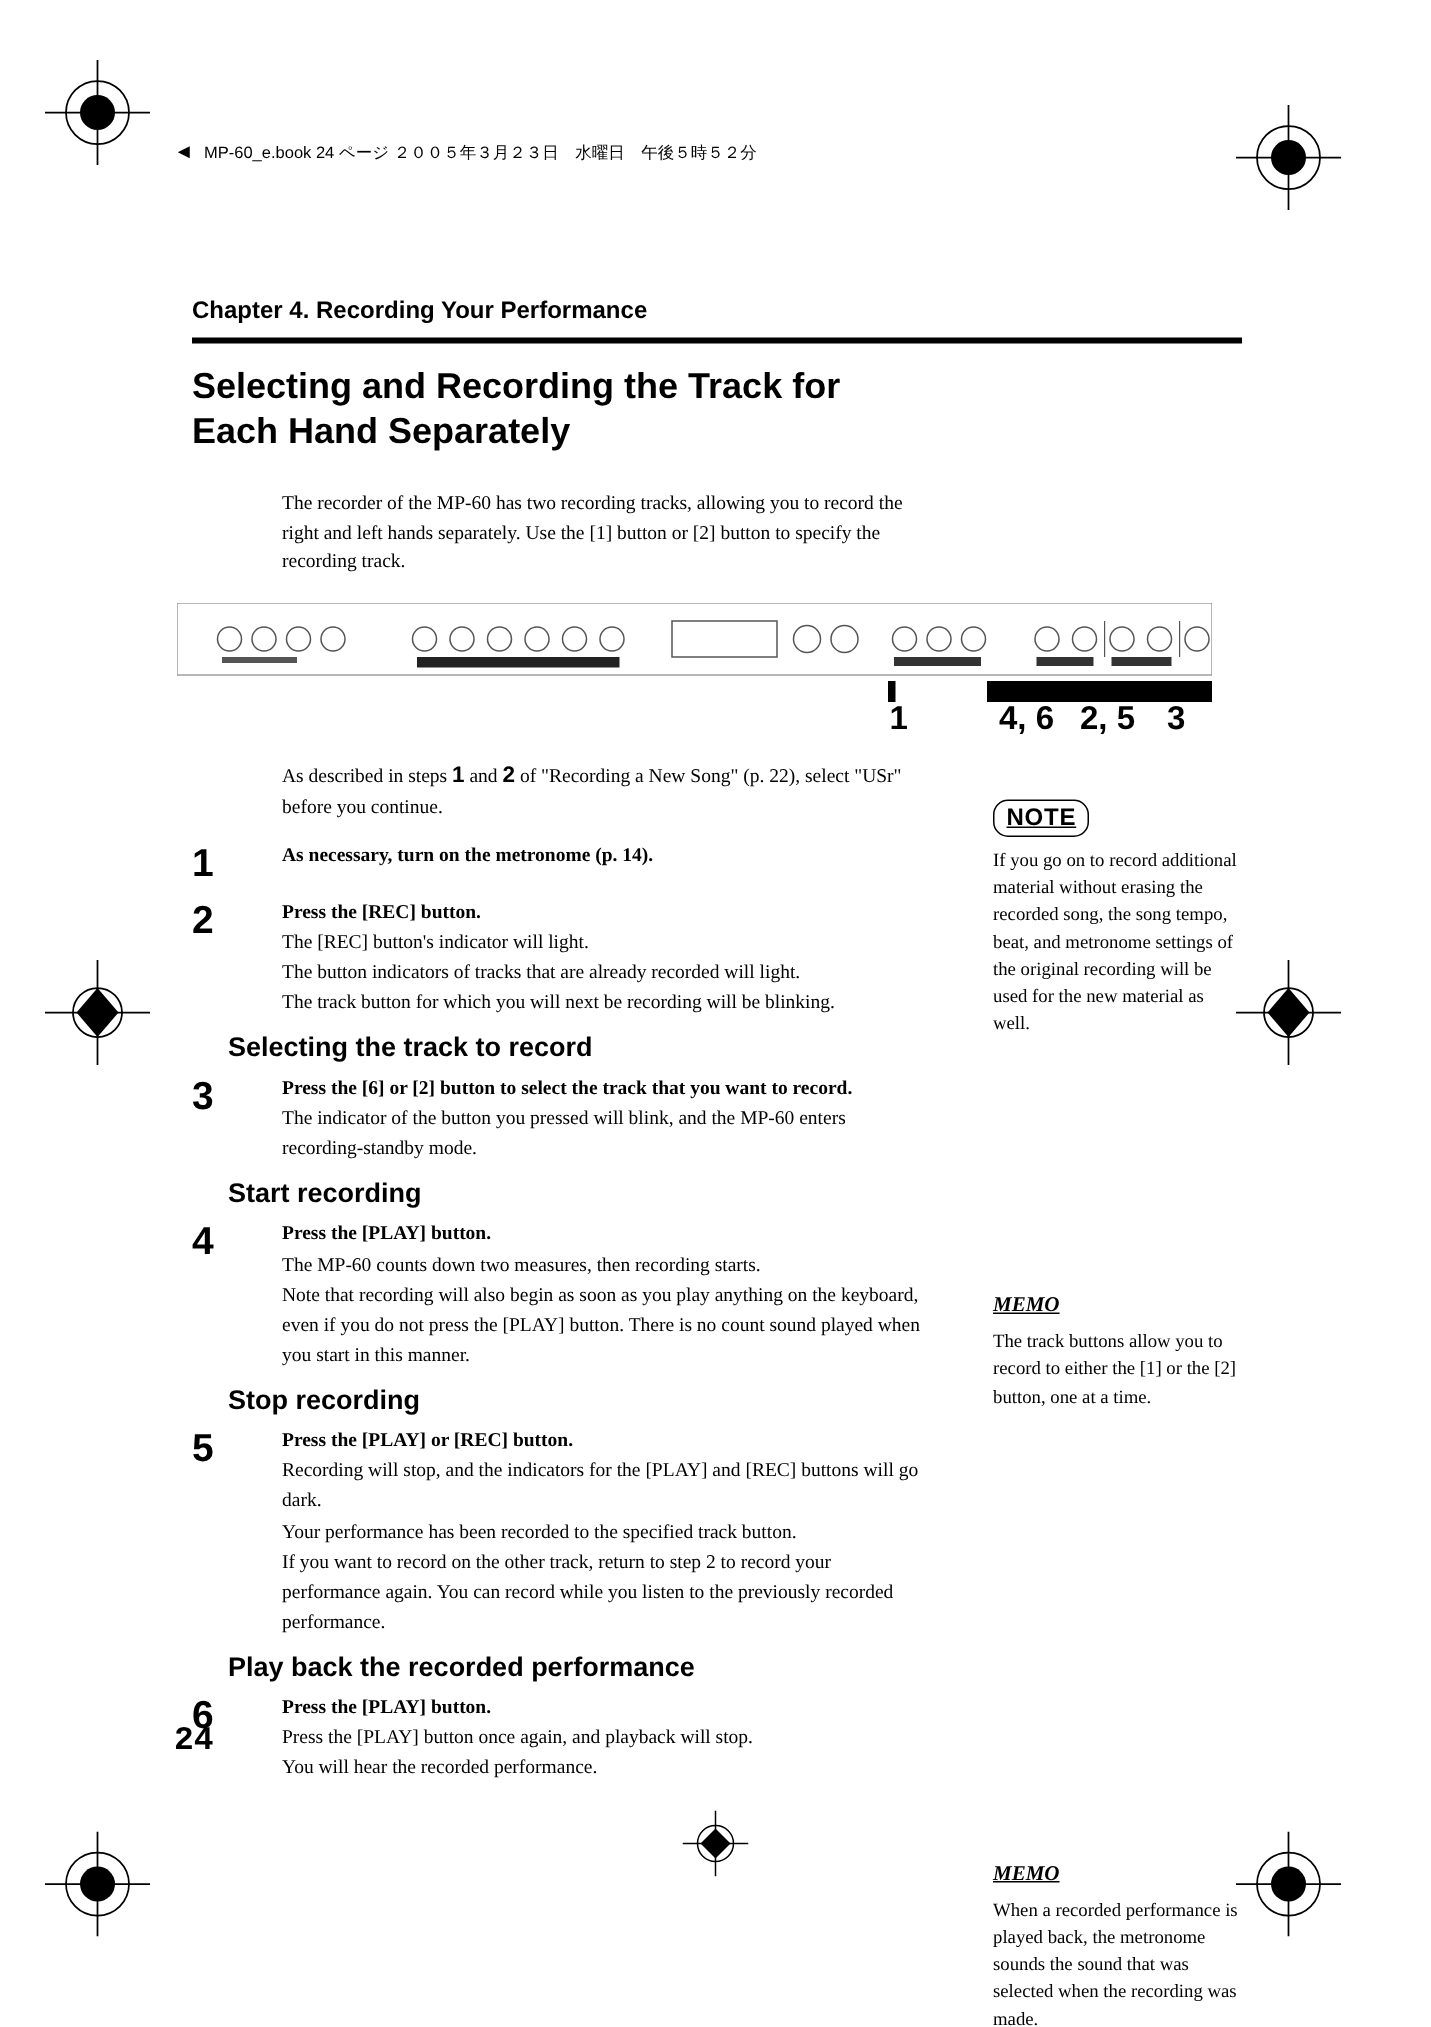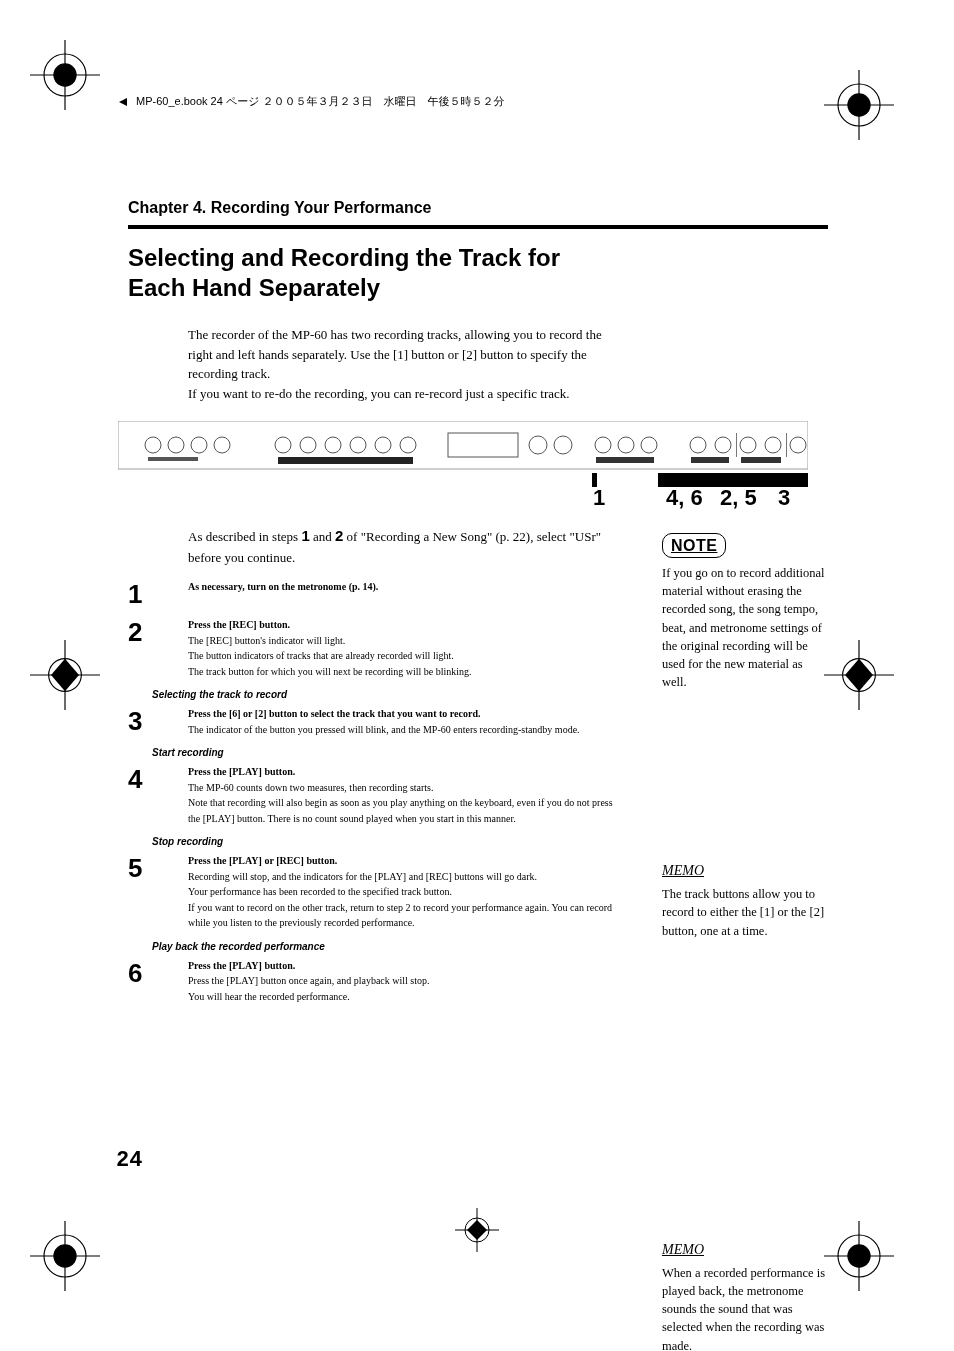--- a/index.html
+++ b/index.html
@@ -102,46 +102,45 @@
   }
   .step-num {
     font-family: Arial, sans-serif;
     font-weight: 900;
     font-size: 26px;
     width: 46px;
     text-align: left;
     line-height: 1;
     padding-top: 2px;
   }
-  .step-body { flex: 1; font-size: 10px; line-height: 1.55; }
+  .step-body { flex: 1; font-size: 13px; line-height: 1.55; }
   .step-body .lead { font-weight: bold; }
 
   .sub-head {
     font-family: Arial, sans-serif;
     font-weight: bold;
-    font-size: 10px;
+    font-size: 18px;
     margin: 8px 0 6px 24px;
-    font-style: italic;
   }
 
   .side-label {
     display: inline-block;
     border: 1.5px solid #000;
     border-radius: 10px;
     padding: 0 8px;
     font-family: Arial, sans-serif;
     font-size: 16px;
     font-weight: bold;
     letter-spacing: 0.5px;
     margin-bottom: 6px;
     text-decoration: underline;
   }
   .memo-label {
     font-family: Georgia, serif;
-    font-weight: normal;
+    font-weight: bold;
     font-style: italic;
     font-size: 14px;
     text-decoration: underline;
     margin-bottom: 4px;
   }
   .note-block { margin-top: 0; }
   .memo-block-1 { margin-top: 170px; }
   .memo-block-2 { margin-top: 300px; }
 
   .page-num {
@@ -232,21 +231,20 @@
 <div class="page">
   <div class="chapter-line">Chapter 4. Recording Your Performance</div>
   <hr class="hr-thick">
 
   <div class="content-row">
     <div class="main-col">
       <h1 class="section-title">Selecting and Recording the Track for Each Hand Separately</h1>
 
       <div class="intro">
         <p>The recorder of the MP-60 has two recording tracks, allowing you to record the right and left hands separately. Use the [1] button or [2] button to specify the recording track.</p>
-        <p>If you want to re-do the recording, you can re-record just a specific track.</p>
       </div>
 
       <div class="panel-figure">
         <svg viewBox="0 0 690 90">
           <rect x="0" y="0" width="690" height="48" fill="none" stroke="#888" stroke-width="0.8"></rect>
 
           <g stroke="#555" fill="none" stroke-width="1">
             <circle cx="35" cy="24" r="8"></circle>
               <circle cx="58" cy="24" r="8"></circle>
               <circle cx="81" cy="24" r="8"></circle>

